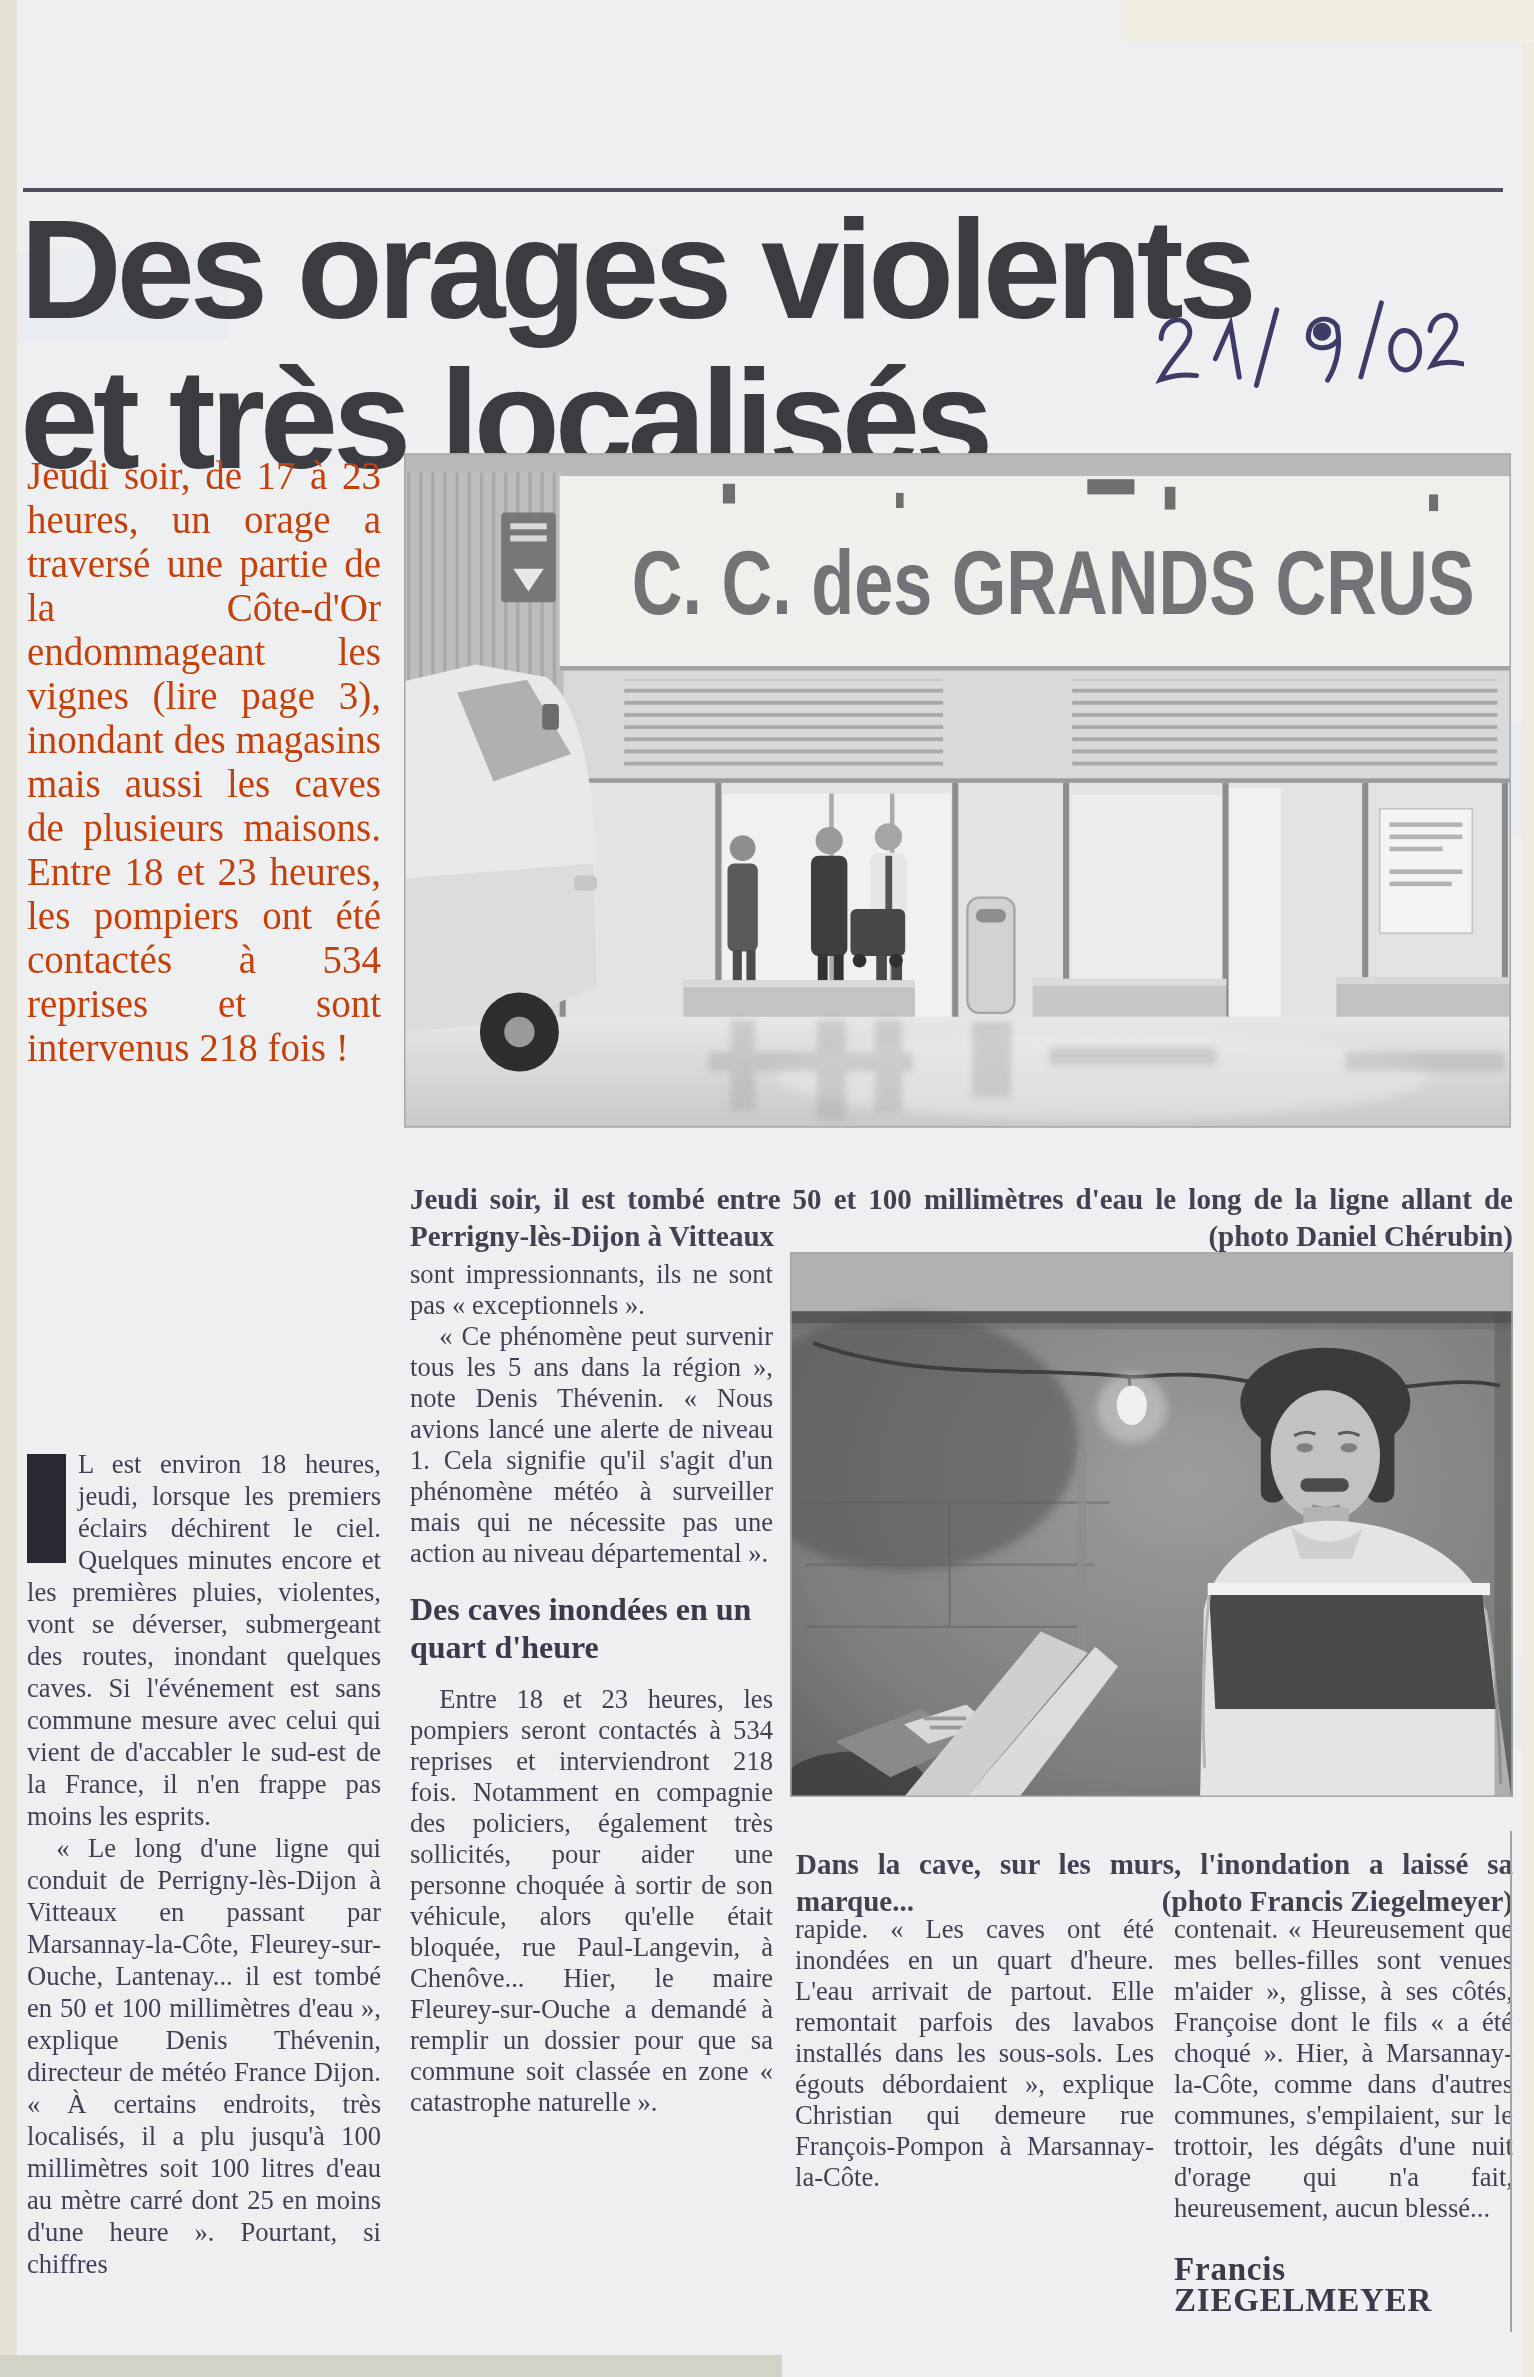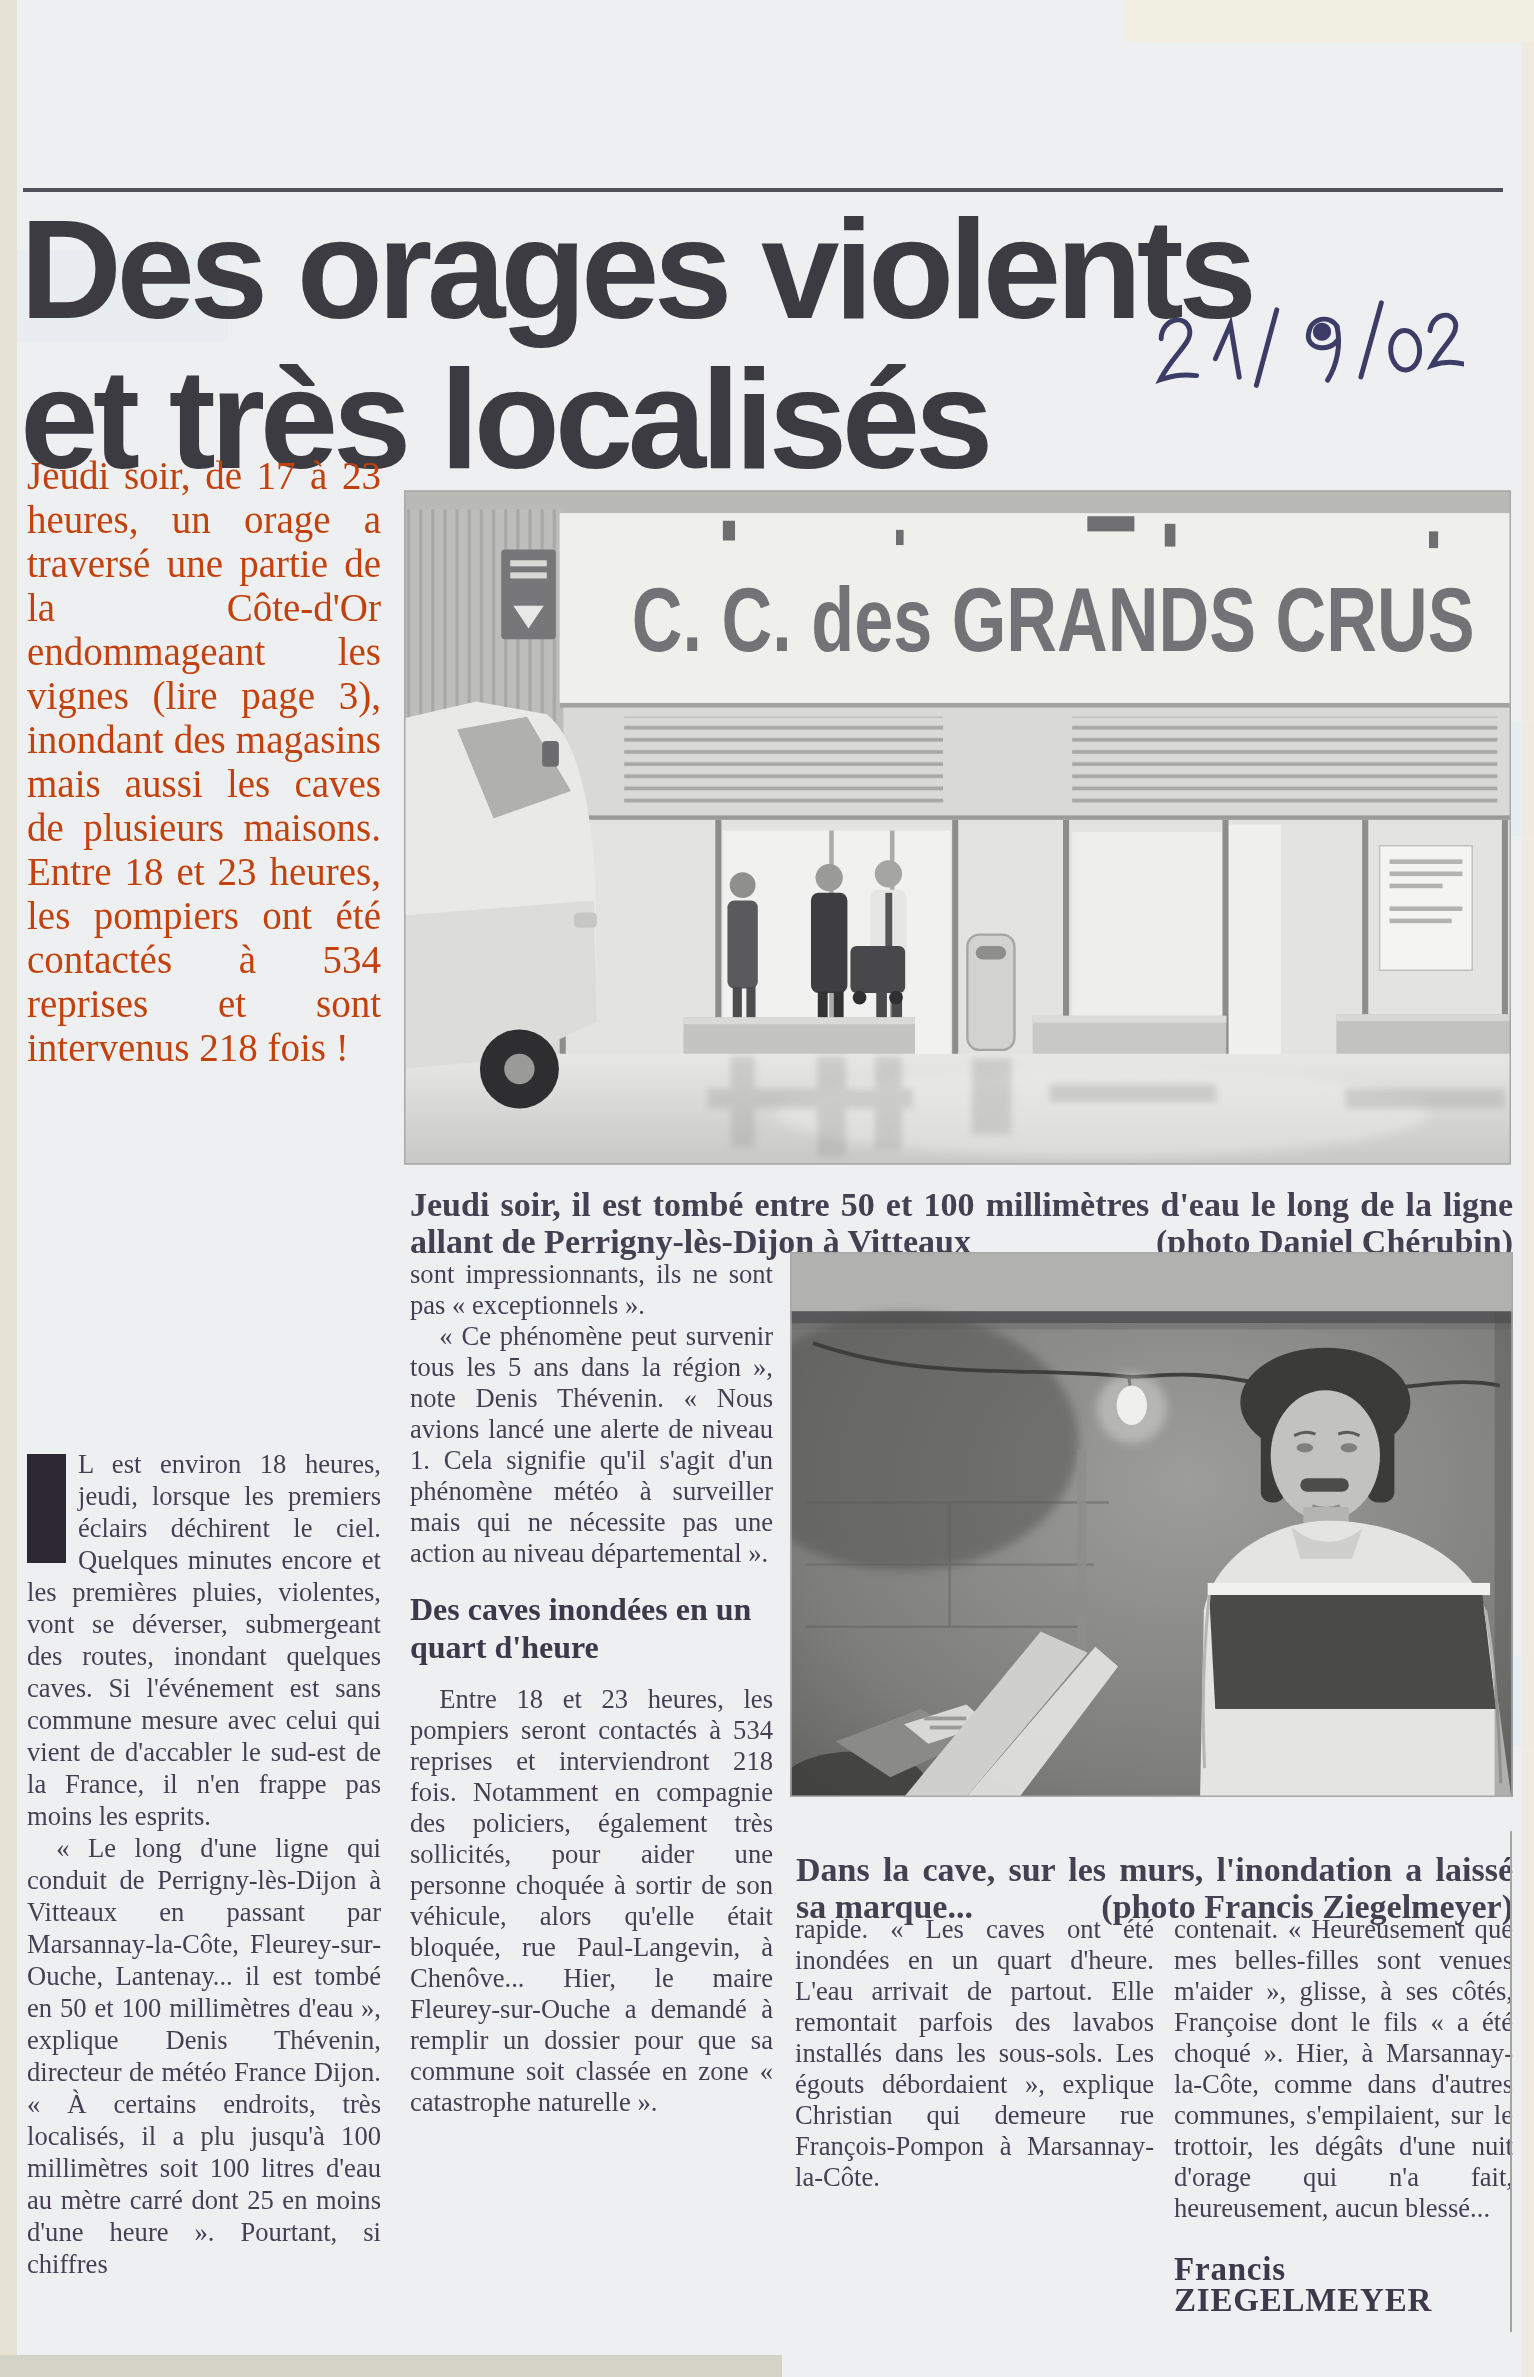--- a/index.html
+++ b/index.html
@@ -19,24 +19,24 @@
   .kicker{position:absolute;left:23px;top:46px;}
   .kicker-rule{position:absolute;left:23px;top:188px;width:1480px;height:3.8px;background:#50505a;}
   .headline{position:absolute;left:20px;top:194px;width:1443px;
     font-family:"Liberation Sans",sans-serif;font-weight:bold;
     font-size:141px;line-height:150px;letter-spacing:-5.3px;color:#3b3b41;}
   .hand-date{position:absolute;left:1145px;top:296px;}
   
   .lead{position:absolute;left:27px;top:454px;width:354px;
     font-size:39px;line-height:44px;text-align:justify;color:#c2410c;}
   
-  .photo1{position:absolute;left:404px;top:453px;width:1107px;height:675px;margin-top:37px;}
+  .photo1{position:absolute;left:404px;top:453px;width:1107px;height:675px;}
   .photo2{position:absolute;left:790px;top:1252px;width:723px;height:545px;}
   
-  .caption{position:absolute;font-weight:bold;font-size:34px;line-height:37px;
+  .caption{position:absolute;font-weight:bold;font-size:29px;line-height:37px;
     text-align:justify;color:#453f52;}
   .caption .credit{float:right;font-weight:bold;}
   .cap1{left:410px;top:1152px;width:1103px;}
   .cap2{left:796px;top:1817px;width:717px;}
   
   .bodycol{position:absolute;font-size:26.6px;line-height:31px;text-align:justify;color:#463f53;}
   .bodycol p{margin:0;text-indent:1.1em;}
   .bodycol p.noindent{text-indent:0;}
   .col1b{left:27px;top:1448px;width:354px;line-height:32px;}
   .col2{left:410px;top:1259px;width:363px;}

